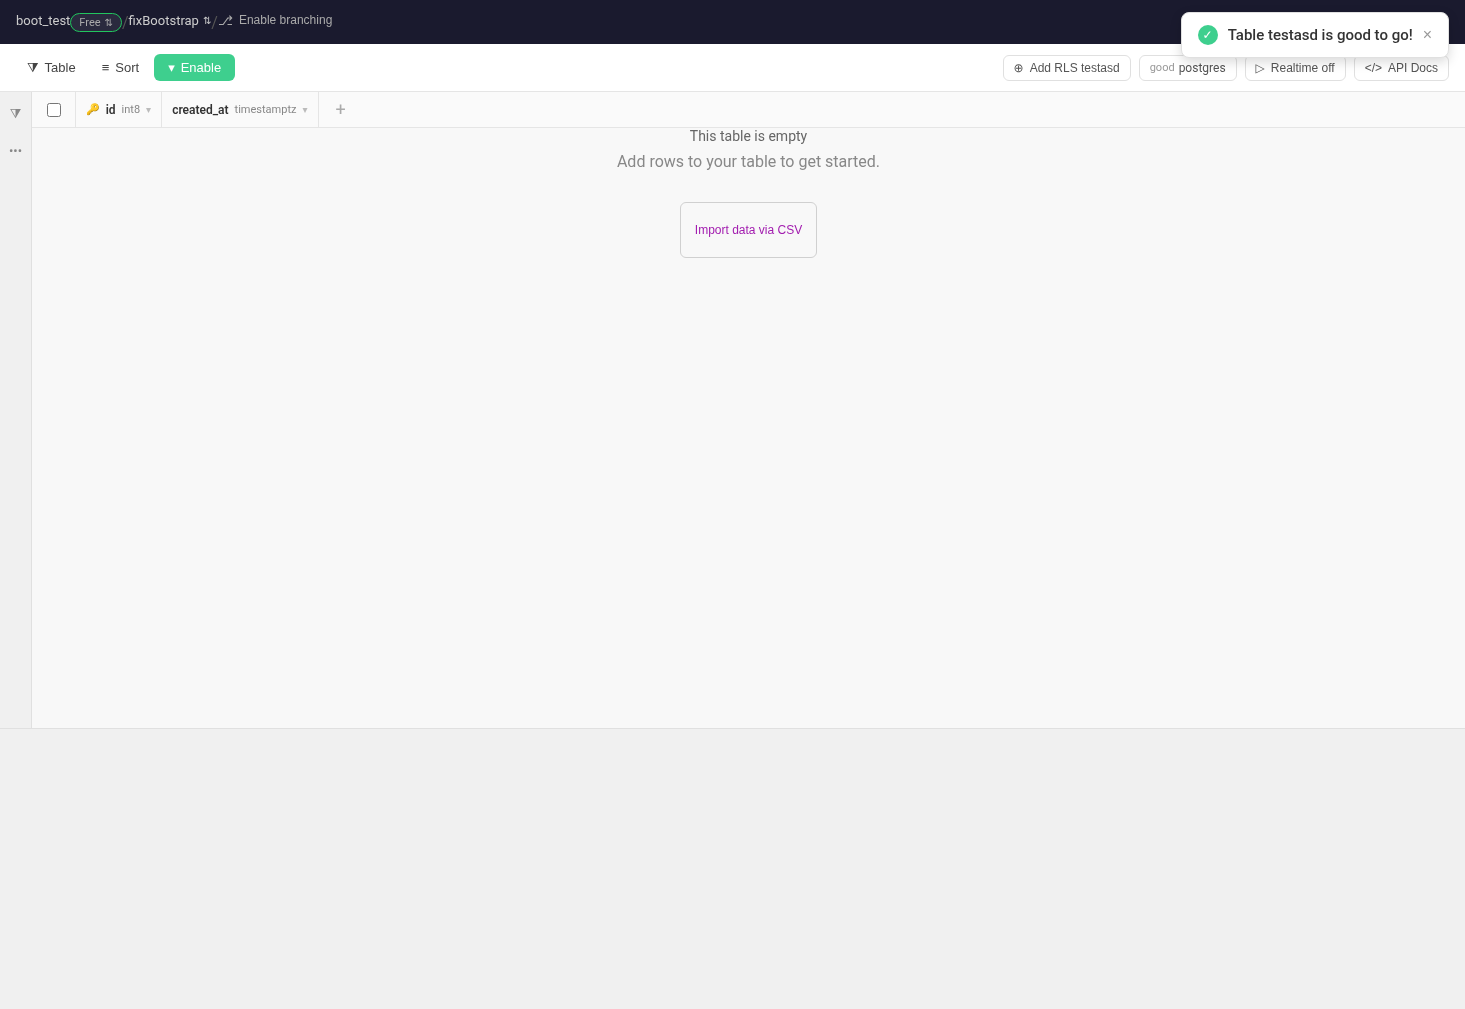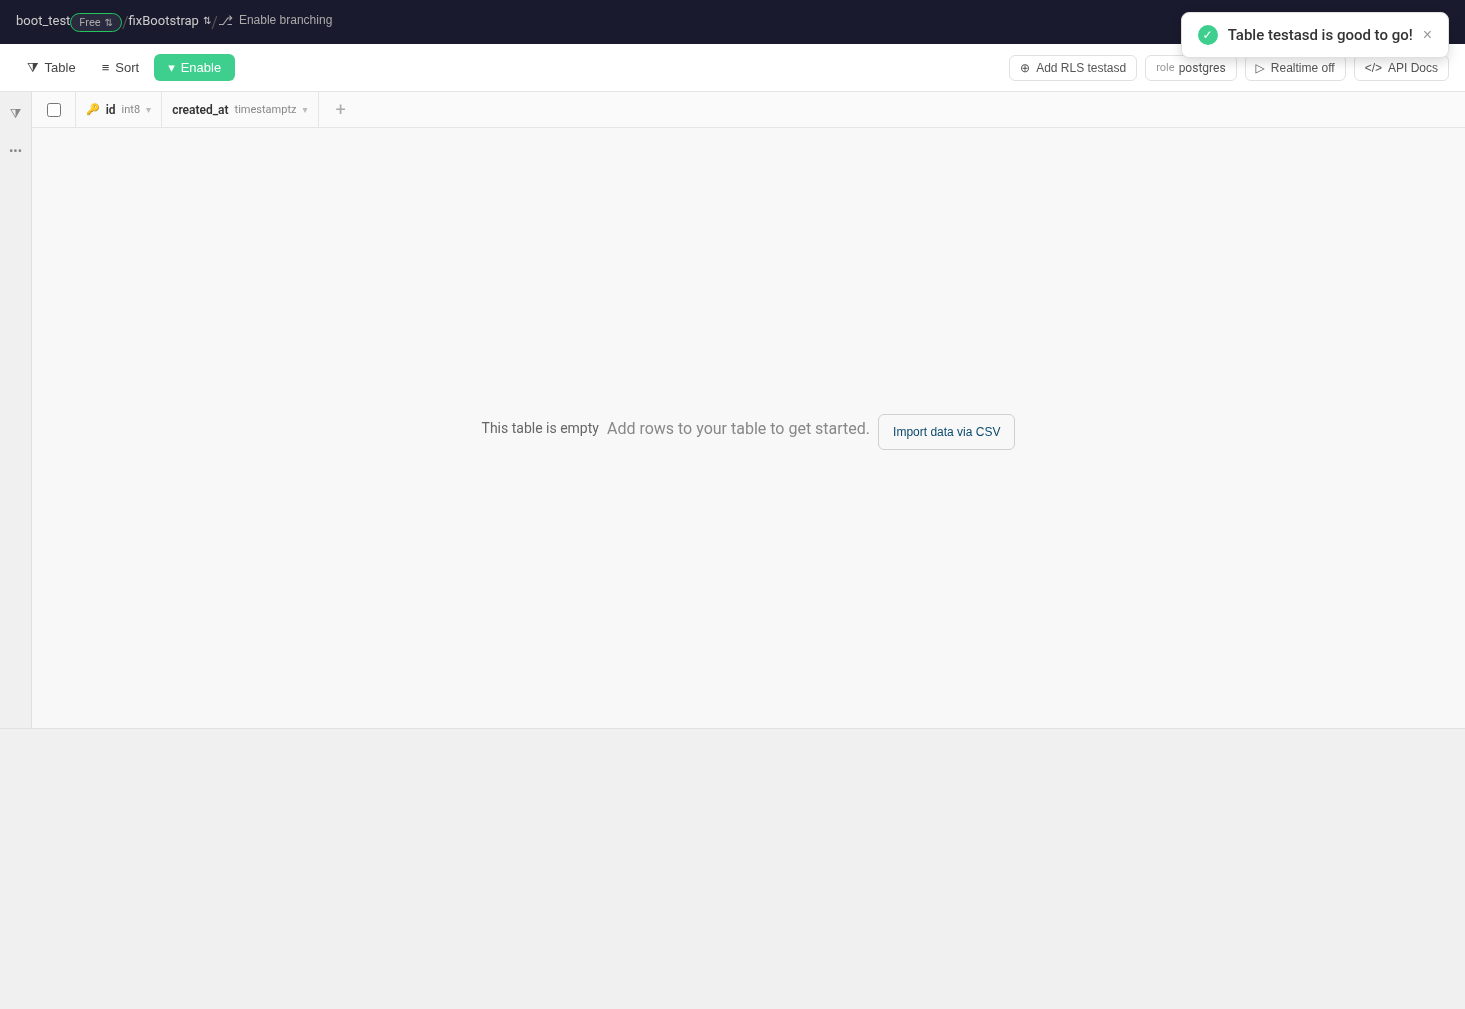--- a/index.html
+++ b/index.html
@@ -214,43 +214,43 @@
       justify-content: center;
       border-radius: 4px;
       cursor: pointer;
       color: #888;
       font-size: 13px;
     }
 
     
     .empty-state {
       display: flex;
-      flex-direction: row;
-      align-items: center;
-      justify-content: center;
+      flex-direction: column;
+      align-items: center;
+      justify-content: flex-start;
       flex: 1;
       min-height: 600px;
       gap: 8px;
     }
     .empty-title {
       font-size: 14px;
       color: #666;
     }
     .empty-subtitle {
       font-size: 16px;
       color: #888;
     }
     .import-btn {
-      margin-top: 8px;
+      margin-top: 23px;
       background: transparent;
       border: 1px solid #d0d0d0;
       border-radius: 6px;
-      padding: 10px 14px;
-      font-size: 12px;
-      color: #0c4a6e;
+      padding: 20px 14px;
+      font-size: 12px;
+      color: #a21caf;
       cursor: pointer;
     }
 
     
     .toast {
       position: fixed;
       top: 12px;
       right: 16px;
       background: #fff;
       border: 1px solid #e0e0e0;
@@ -354,21 +354,21 @@
         <span>▾</span>
         <span>Enable</span>
       </button>
     </div>
     <div class="toolbar-right">
       <button class="toolbar-right-btn">
         <span>⊕</span>
         <span>Add RLS testasd</span>
       </button>
       <div class="role-badge">
-        <span class="role-label">role</span>
+        <span class="role-label">good</span>
         <span>postgres</span>
       </div>
       <button class="toolbar-right-btn">
         <span>▷</span>
         <span>Realtime off</span>
       </button>
       <button class="toolbar-right-btn">
         <span>&lt;/&gt;</span>
         <span>API Docs</span>
       </button>

